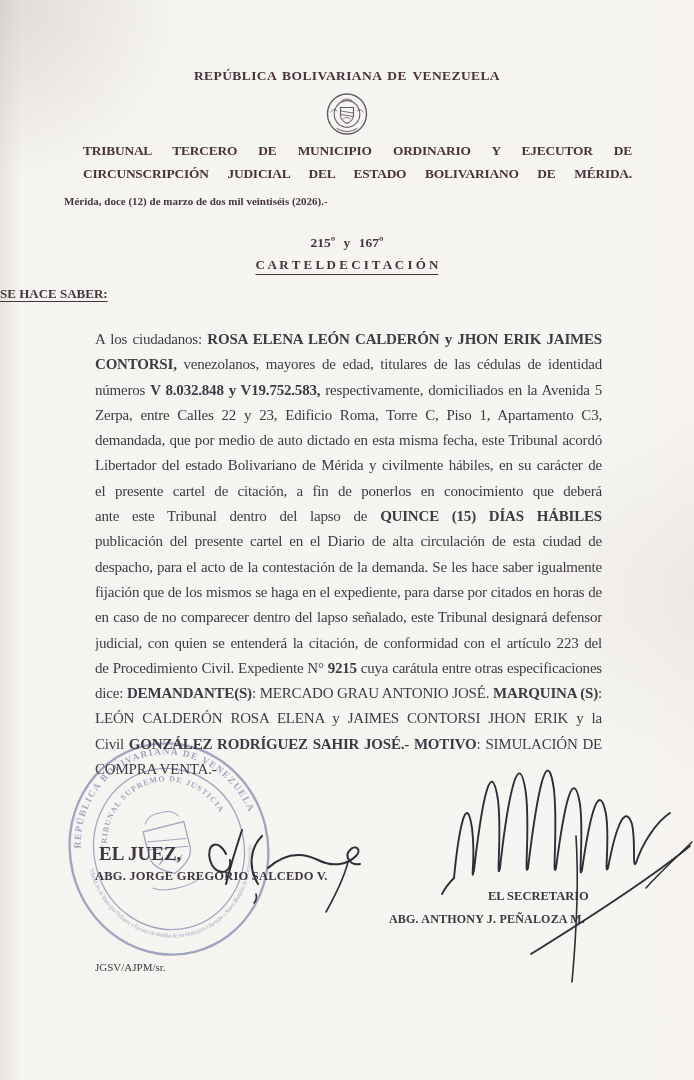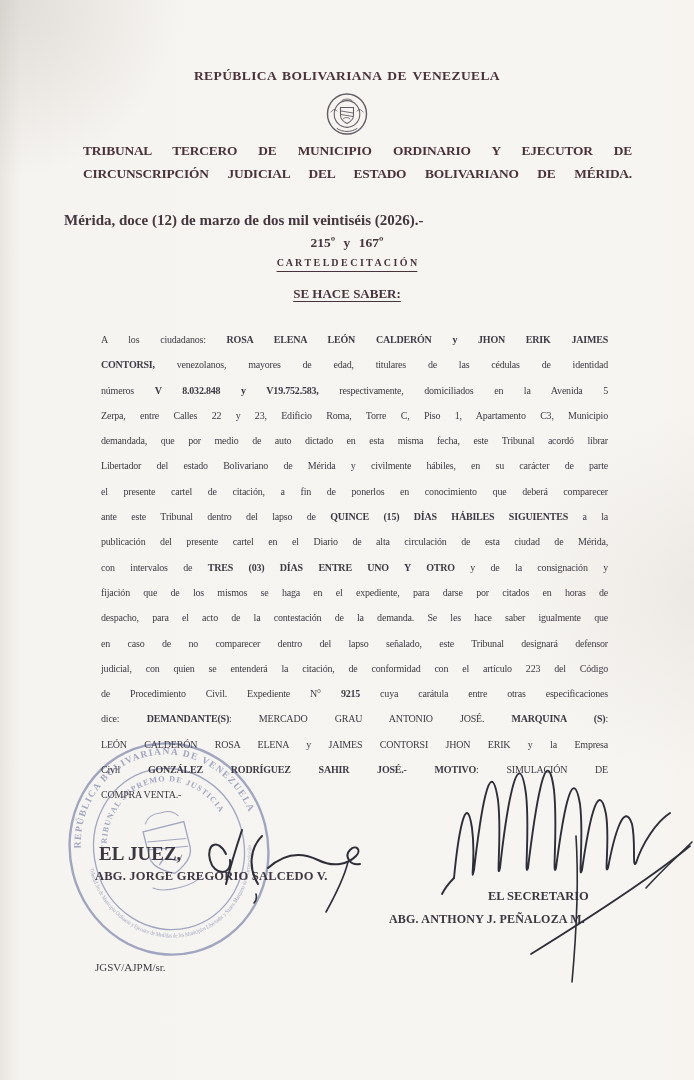--- a/index.html
+++ b/index.html
@@ -12,30 +12,30 @@
     background-color:#f6f4f0;
     font-family:"Liberation Serif","DejaVu Serif",serif;
     color:#3f3944;
   }
   .republic{position:absolute;top:68px;left:0;width:100%;text-align:center;
     font-weight:bold;font-size:13.5px;letter-spacing:.4px;word-spacing:2px;color:#49323a;}
   .emblem{position:absolute;top:91px;left:322px;}
   .tribunal{position:absolute;top:139px;left:73px;width:549px;font-weight:bold;
     font-size:13.4px;letter-spacing:-.2px;line-height:23.3px;color:#49323a;margin-left:10px;}
   .tribunal .bline{height:23.3px;}
-  .dateline{position:absolute;top:212px;left:64px;font-weight:bold;font-size:15px;color:#453640;}
+  .dateline{position:absolute;top:195px;left:64px;font-weight:bold;font-size:11px;color:#453640;}
   .years{position:absolute;top:235px;left:0;width:100%;text-align:center;font-weight:bold;
     font-size:13.5px;word-spacing:5px;color:#453640;}
   .cartel{position:absolute;top:257px;left:0;width:100%;text-align:center;font-weight:bold;
-    font-size:10px;color:#46333d;text-decoration:underline;text-underline-offset:5px;
+    font-size:13px;color:#46333d;text-decoration:underline;text-underline-offset:5px;
     text-decoration-thickness:1.4px;}
-  .saber{position:absolute;top:286px;left:0;width:100%;text-align:center;font-weight:bold;
+  .saber{position:absolute;top:286px;left:0;width:100%;text-align:left;font-weight:bold;
     font-size:13px;color:#46333d;text-decoration:underline;text-underline-offset:3px;
     text-decoration-thickness:1.4px;}
-  .bodytext{position:absolute;top:327px;left:101px;width:507px;font-size:10px;
+  .bodytext{position:absolute;top:327px;left:95px;width:507px;font-size:15px;
     letter-spacing:-.2px;line-height:25.3px;z-index:2;color:#3e3a45;}
   .bodytext .bline{height:25.3px;}
   .bline{text-align:justify;text-align-last:justify;overflow:hidden;}
   .bline.noj{text-align-last:left;}
   .b{font-weight:bold;}
   .u{text-underline-offset:3px;text-decoration-thickness:1.3px;}
   .stamp{position:absolute;left:56px;top:731px;z-index:1;opacity:.82;}
   .sig{position:absolute;z-index:3;}
   .sig-judge{left:198px;top:816px;}
   .sig-sec{left:436px;top:718px;}
@@ -82,23 +82,22 @@
   <div class="bodytext">
       <div class="bline"><span>A los ciudadanos: </span><span class="b">ROSA ELENA LEÓN CALDERÓN y JHON ERIK JAIMES</span></div>
       <div class="bline"><span class="b">CONTORSI,</span><span> venezolanos, mayores de edad,  titulares de las cédulas de identidad</span></div>
       <div class="bline"><span>números </span><span class="b">V 8.032.848 y V19.752.583,</span><span> respectivamente,  domiciliados en la Avenida 5</span></div>
       <div class="bline"><span>Zerpa, entre Calles 22 y 23, Edificio Roma, Torre C, Piso 1, Apartamento C3, Municipio</span></div>
       <div class="bline"><span>demandada, que por medio de auto dictado en esta misma fecha, este Tribunal acordó librar</span></div>
       <div class="bline"><span>Libertador del estado Bolivariano de Mérida y civilmente hábiles,  en su carácter de parte</span></div>
       <div class="bline"><span>el presente cartel de citación, a fin de ponerlos en conocimiento que deberá comparecer</span></div>
       <div class="bline"><span>ante este Tribunal dentro del lapso de </span><span class="b u">QUINCE (15) DÍAS HÁBILES SIGUIENTES</span><span> a la</span></div>
       <div class="bline"><span>publicación del presente cartel en el Diario de alta circulación  de esta  ciudad de Mérida,</span></div>
-      <div class="bline"><span>con intervalos de </span><span class="b u">TRES (03) DÍAS ENTRE UNO Y OTRO</span><span> y de la consignación y</span></div>
+      <div class="bline"><span>despacho, para el acto de la contestación de la demanda. Se les hace saber igualmente que</span></div>
       <div class="bline"><span>fijación que de los mismos se haga en el expediente, para darse por citados en horas de</span></div>
-      <div class="bline"><span>despacho, para el acto de la contestación de la demanda. Se les hace saber igualmente que</span></div>
       <div class="bline"><span>en caso de no comparecer dentro del lapso señalado, este Tribunal designará defensor</span></div>
       <div class="bline"><span>judicial, con quien se entenderá la citación, de conformidad con el artículo 223 del Código</span></div>
       <div class="bline"><span>de Procedimiento Civil. Expediente N° </span><span class="b">9215</span><span> cuya carátula entre otras especificaciones</span></div>
       <div class="bline"><span>dice: </span><span class="b u">DEMANDANTE(S)</span><span>: MERCADO GRAU ANTONIO JOSÉ. </span><span class="b u">MARQUINA (S)</span><span>:</span></div>
       <div class="bline"><span>LEÓN CALDERÓN  ROSA ELENA y JAIMES CONTORSI JHON ERIK y la Empresa</span></div>
       <div class="bline"><span>Civil </span><span class="b">GONZÁLEZ RODRÍGUEZ SAHIR JOSÉ.-</span><span> </span><span class="b u">MOTIVO</span><span>: SIMULACIÓN DE</span></div>
       <div class="bline noj"><span>COMPRA VENTA.-</span></div>
     </div>
 
   <svg class="stamp" width="226" height="236" viewBox="0 0 226 236">

